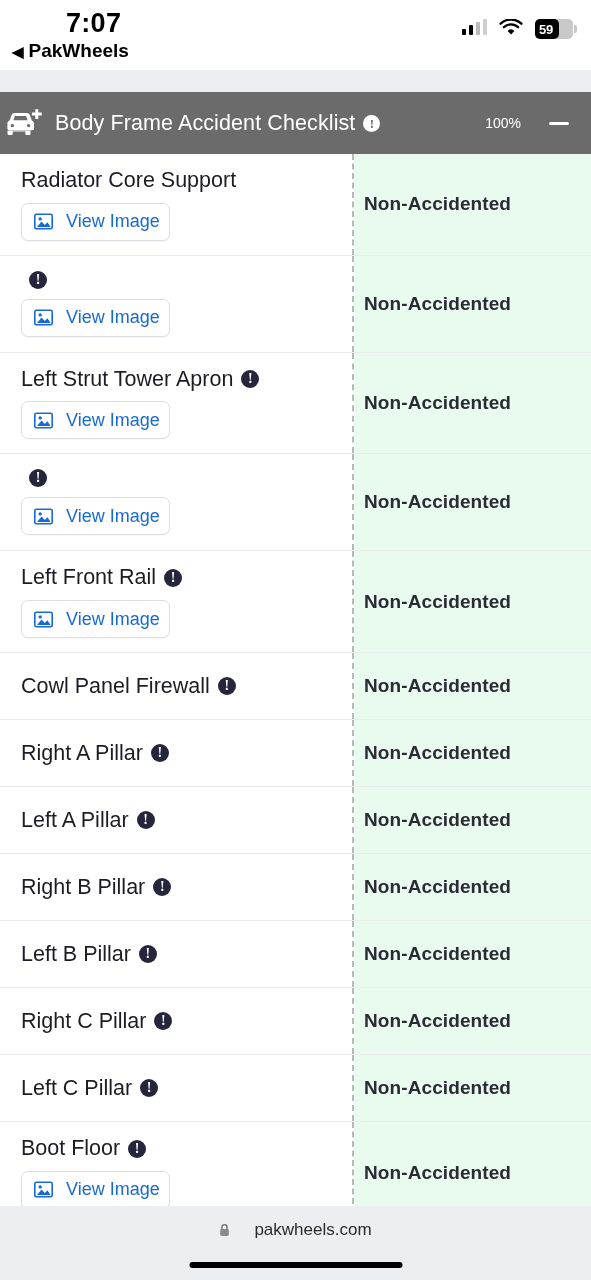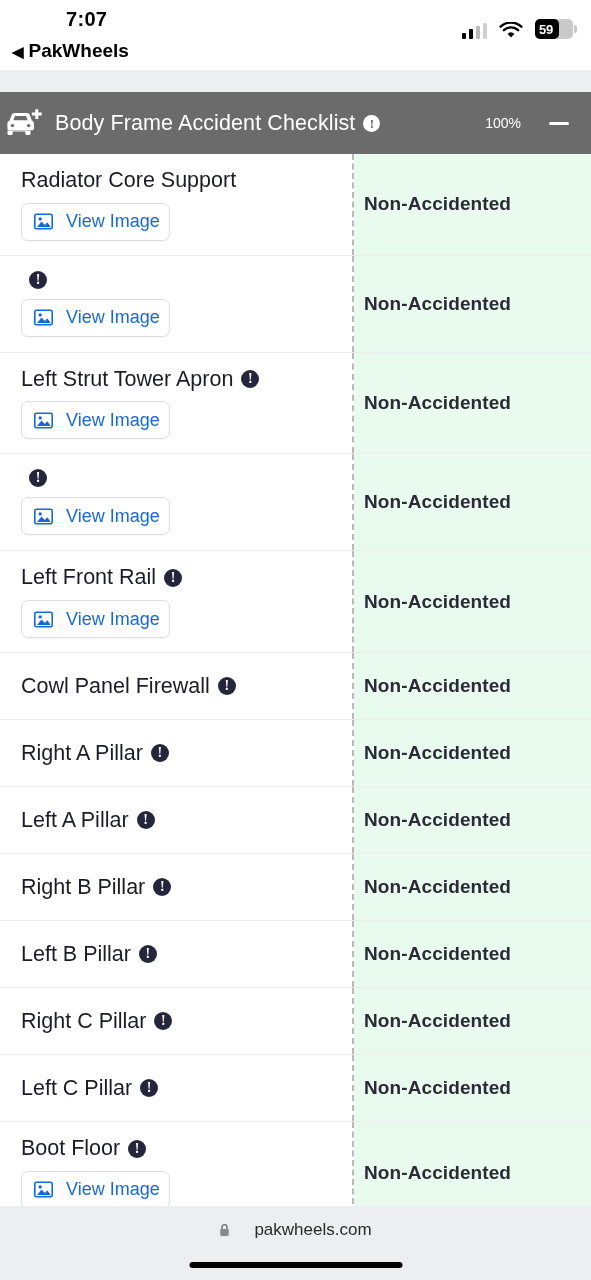--- a/index.html
+++ b/index.html
@@ -13,32 +13,32 @@
 
   
   .statusbar {
     position: relative;
     height: 70px;
     background: #ffffff;
     width: 100%;
   }
   .sb-time {
     position: absolute; left: 66px; top: 8px;
-    font-size: 20px; font-weight: bold; color: #000;
+    font-size: 27px; font-weight: bold; color: #000;
     letter-spacing: .3px;
   }
   .sb-back {
     position: absolute; left: 12px; top: 40px;
     font-size: 19px; font-weight: 600; color: #000;
     display: flex; align-items: center; gap: 5px;
   }
   .sb-back .tri { font-size: 15px; line-height: 1; }
   .sb-right {
     position: absolute; right: 18px; top: 19px;
-    display: flex; align-items: flex-end; gap: 12px;
+    display: flex; align-items: flex-start; gap: 12px;
   }
   .bars { display: flex; align-items: flex-end; gap: 2.5px; height: 16px; }
   .bars i { display:block; width: 4.5px; background: #000; border-radius: 1px; }
   .bars i:nth-child(1){ height: 6px; }
   .bars i:nth-child(2){ height: 10px; }
   .bars i:nth-child(3){ height: 13px; background:#b9b9b9; }
   .bars i:nth-child(4){ height: 16px; background:#cfcfcf; }
   .wifi { width: 24px; height: 17px; position: relative; }
   .batt {
     position: relative; width: 38px; height: 20px;

